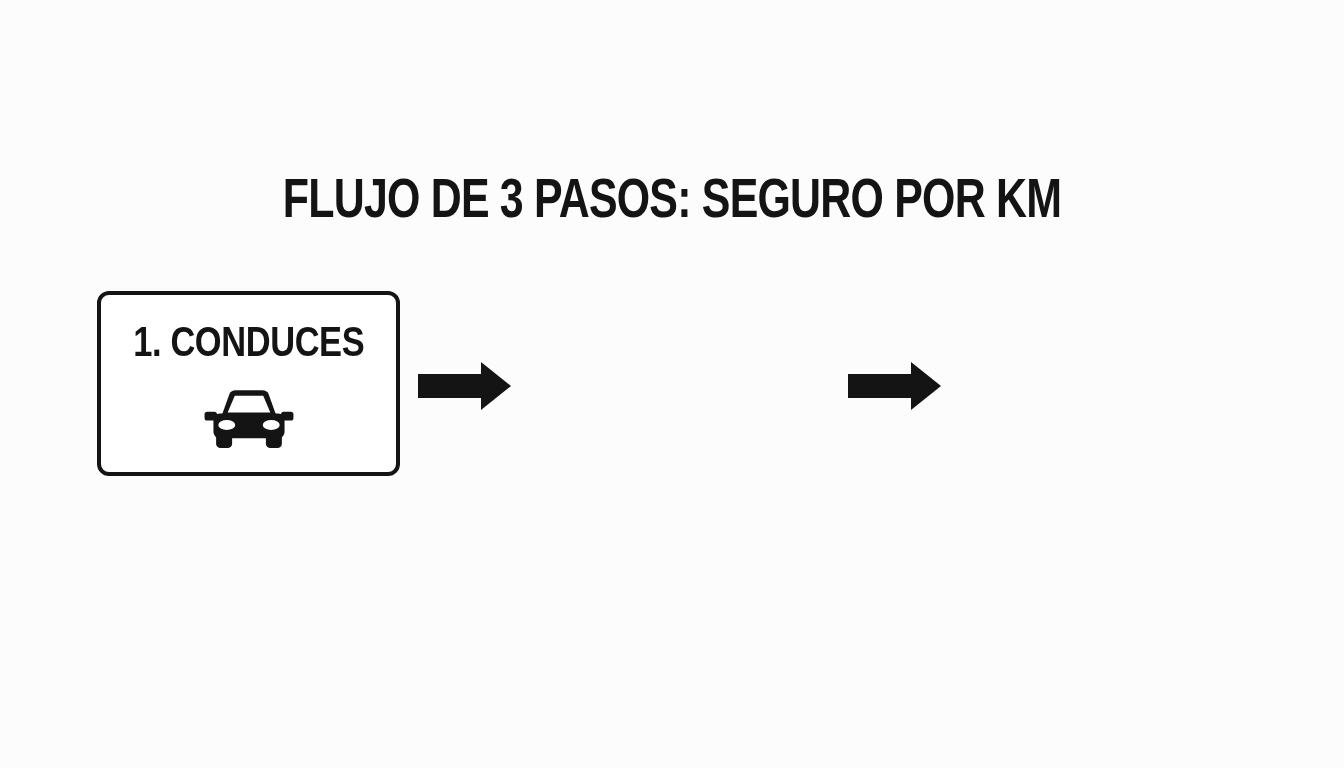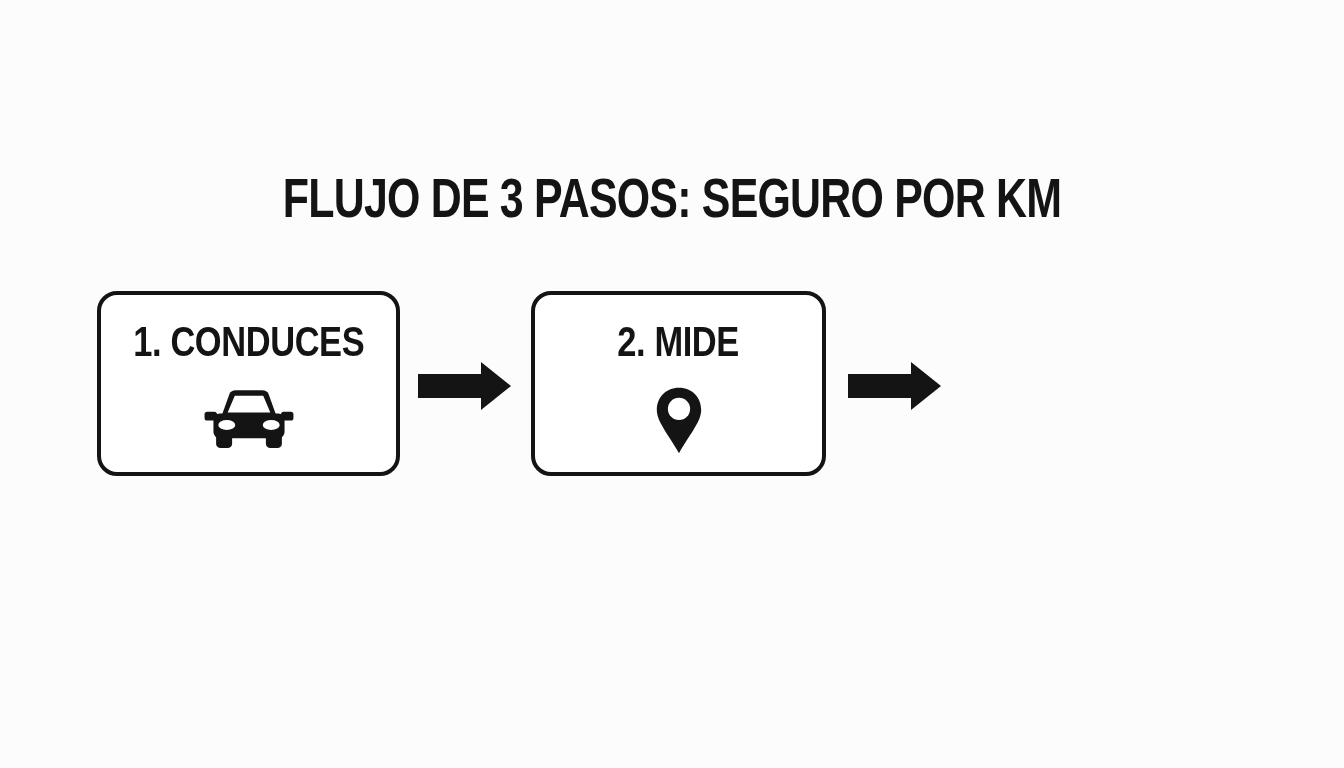--- a/index.html
+++ b/index.html
@@ -31,21 +31,21 @@
     color: #141414;
     transform: scaleX(0.78);
     white-space: nowrap;
   }
   .step-box {
     position: absolute;
     top: 291px;
     height: 185px;
     background: #ffffff;
     border: 4px solid #141414;
-    border-radius: 20px;
+    border-radius: 12px;
     box-sizing: border-box;
     display: flex;
     flex-direction: column;
     align-items: center;
     padding-top: 26px;
   }
   .step-box.b1 { left: 97px;  width: 303px; }
   .step-box.b2 { left: 531px; width: 295px; }
   .step-box.b3 { left: 958px; width: 289px; }
   .step-label {
@@ -96,29 +96,20 @@
       </svg>
     </div>
   </div>
 
   <div class="arrow a1">
     <svg width="94" height="50" viewBox="0 0 94 50">
       <polygon points="0,13 63,13 63,1 93,25 63,49 63,37 0,37" fill="#141414"></polygon>
     </svg>
   </div>
 
-  <div class="step-box b2">
-    <div class="step-label">2. MIDE</div>
-    <div class="step-icon">
-      <svg width="54" height="71" viewBox="0 0 60 80">
-        <path d="M30,3 C15,3 5,14 5,28 C5,41 16,53 30,77 C44,53 55,41 55,28 C55,14 45,3 30,3 Z" fill="#141414"></path>
-        <circle cx="30" cy="27" r="12.5" fill="#ffffff"></circle>
-      </svg>
-    </div>
-  </div>
 
   <div class="arrow a2">
     <svg width="94" height="50" viewBox="0 0 94 50">
       <polygon points="0,13 63,13 63,1 93,25 63,49 63,37 0,37" fill="#141414"></polygon>
     </svg>
   </div>
 
 
 </div>
 

